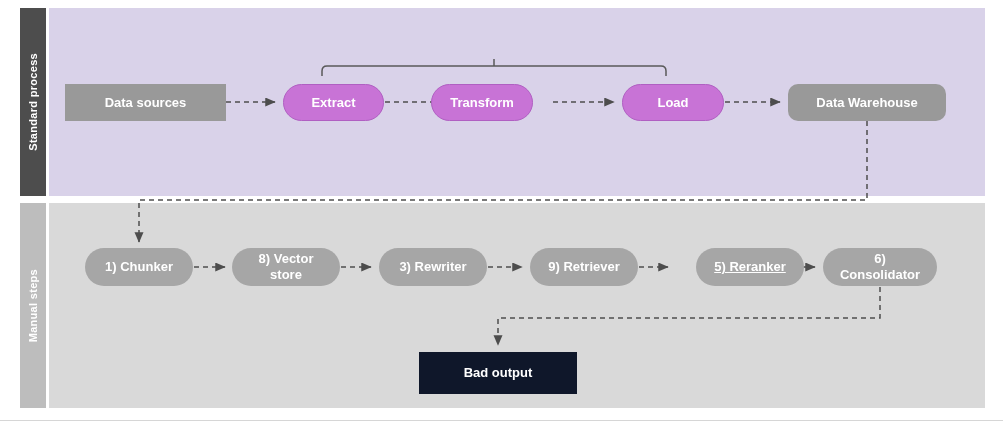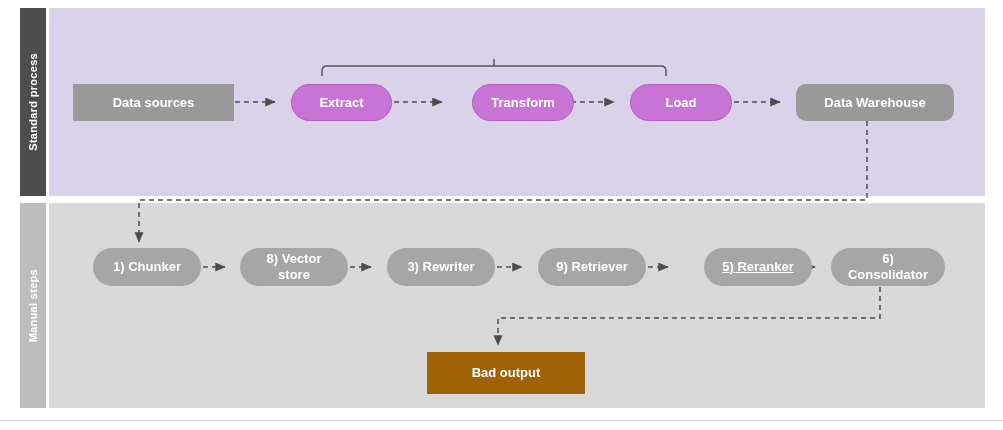--- a/index.html
+++ b/index.html
@@ -27,26 +27,25 @@
     color: #ffffff; font-weight: bold; font-size: 11px;
     letter-spacing: 0.3px; white-space: nowrap;
   }
 
   .node {
     position: absolute;
     display: flex; align-items: center; justify-content: center;
     text-align: center;
     color: #ffffff; font-weight: bold; font-size: 13px; line-height: 1.2;
     padding: 0 12px;
-    margin-left: 8px;
   }
   .rect-gray   { background: #999999; }
   .pill-purple { background: #c873d6; border: 1px solid #b05fc2; border-radius: 19px; text-align: right; }
   .pill-gray   { background: #a6a6a6; border-radius: 19px; }
-  .yellow-box  { background: #a16207; }
+  .yellow-box  { background: #0f172a; }
 
   .etl-label {
     position: absolute; left: 424px; top: 41px; width: 140px;
     text-align: center; color: #595959; font-weight: bold; font-size: 14px;
   }
 
   svg.overlay { position: absolute; inset: 0; width: 1003px; height: 430px; pointer-events: none; }
   .edge { stroke: #4d4d4d; stroke-width: 1.5; fill: none; stroke-dasharray: 5 4; }
   .bracket { stroke: #595959; stroke-width: 1.5; fill: none; }
 
@@ -89,21 +88,21 @@
 
     <path class="edge" d="M880,287 L880,318 L498,318 L498,345" marker-end="url(#arrow)"></path>
 
     <path class="bracket" d="M322,76 L322,71 Q322,66 327,66 L661,66 Q666,66 666,71 L666,76"></path>
     <line class="bracket" x1="494" y1="66" x2="494" y2="59"></line>
   </svg>
 
 
   <div class="node rect-gray" style="left:65px; top:84px; width:161px; height:37px;">Data sources</div>
   <div class="node pill-purple" style="left:283px; top:84px; width:101px; height:37px;">Extract</div>
-  <div class="node pill-purple" style="left:464px; top:84px; width:102px; height:37px;">Transform</div>
+  <div class="node pill-purple" style="left:431px; top:84px; width:102px; height:37px;">Transform</div>
   <div class="node pill-purple" style="left:622px; top:84px; width:102px; height:37px;">Load</div>
   <div class="node rect-gray" style="left:788px; top:84px; width:158px; height:37px;border-radius:10px;">Data Warehouse</div>
 
   <div class="node pill-gray" style="left:85px; top:248px; width:108px; height:38px;">1) Chunker</div>
   <div class="node pill-gray" style="left:232px; top:248px; width:108px; height:38px;">8) Vector store</div>
   <div class="node pill-gray" style="left:379px; top:248px; width:108px; height:38px;">3) Rewriter</div>
   <div class="node pill-gray" style="left:530px; top:248px; width:108px; height:38px;">9) Retriever</div>
   <div class="node pill-gray" style="left:696px; top:248px; width:108px; height:38px;text-decoration:underline;">5) Reranker</div>
   <div class="node pill-gray" style="left:823px; top:248px; width:114px; height:38px;">6) Consolidator</div>
 

